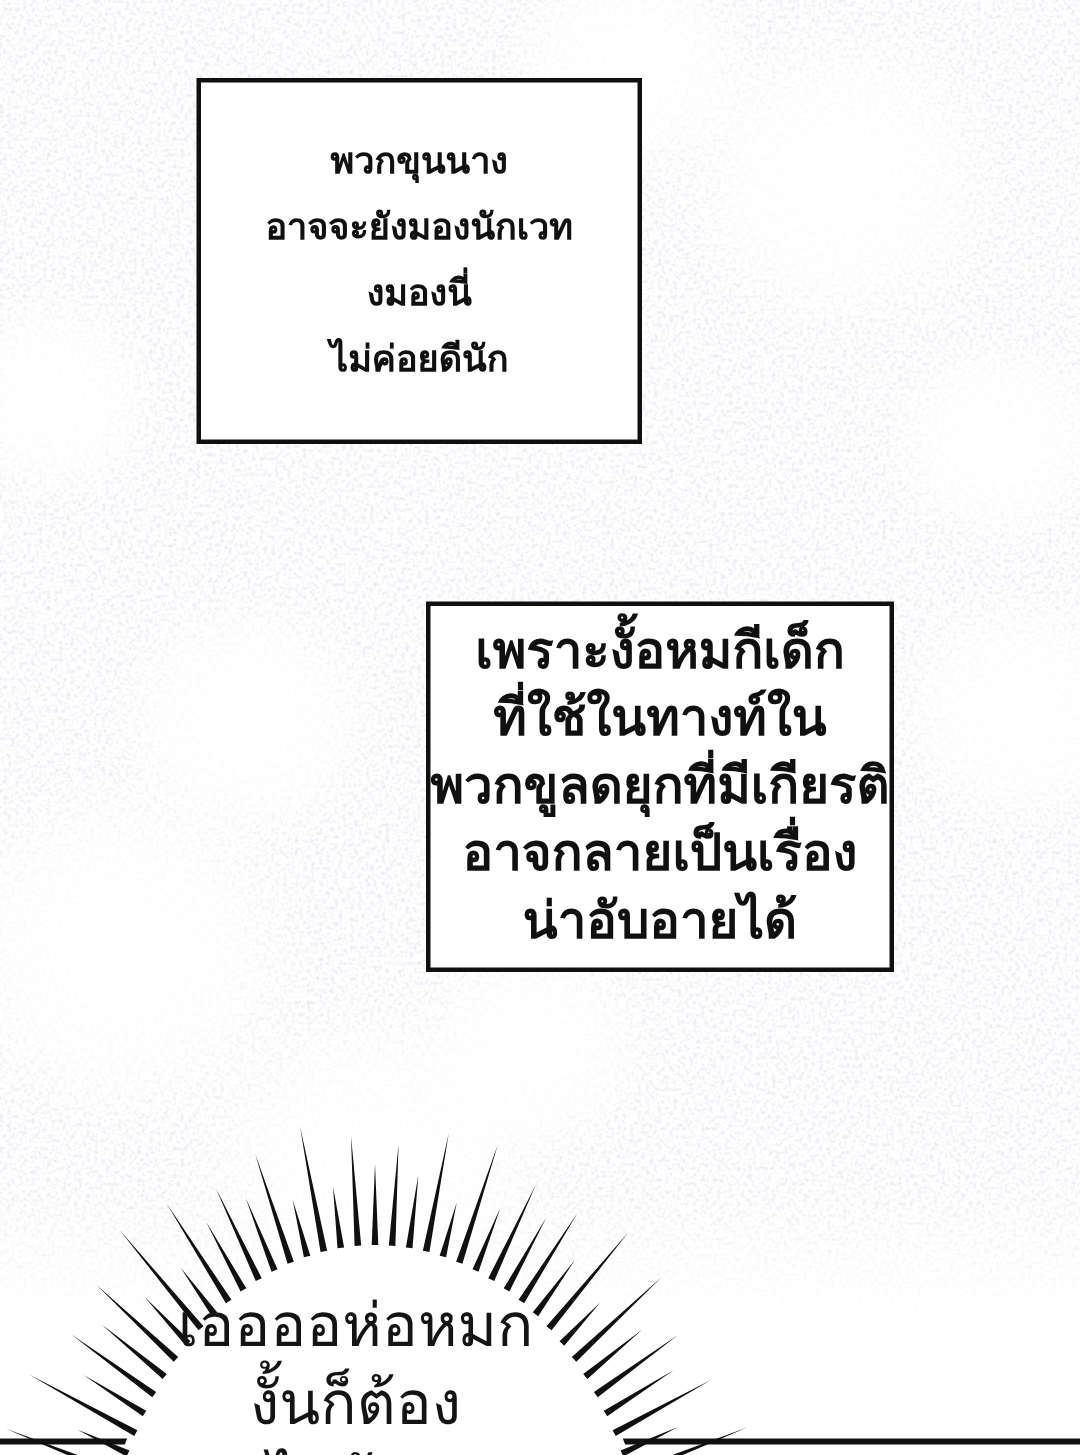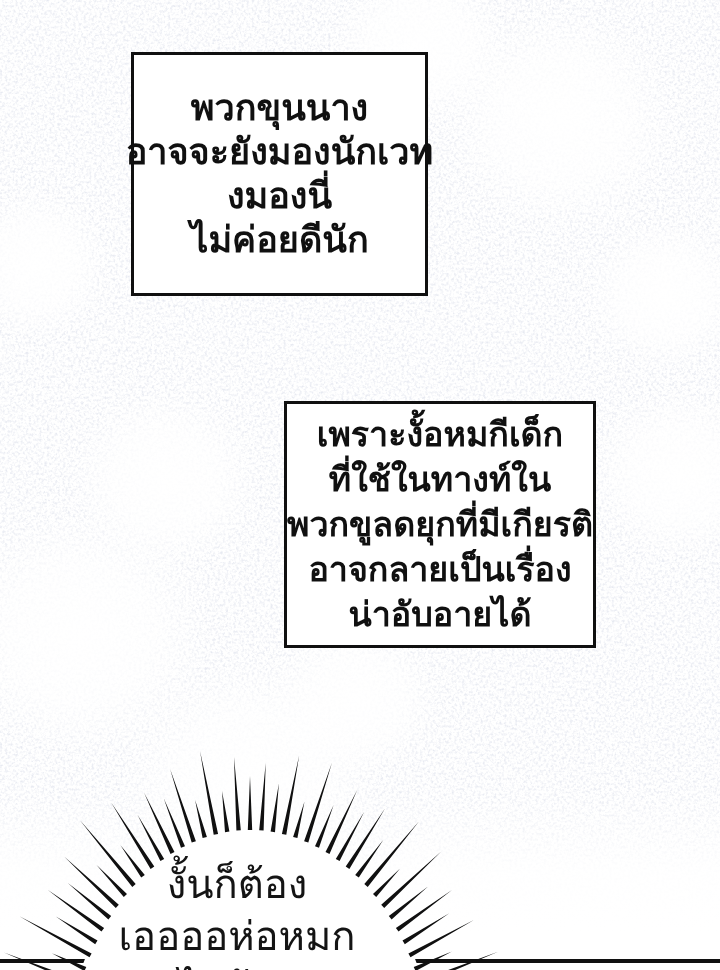--- a/index.html
+++ b/index.html
@@ -18,21 +18,21 @@
   .divider{position:absolute;left:0;top:959px;width:720px;height:4px;background:#101010;}
   .speech-box{
     position:absolute;
     background:#ffffff;
     border:3px solid #101010;
     display:flex;flex-direction:column;justify-content:center;align-items:center;
     text-align:center;
     color:#101010;
     font-weight:700;
   }
-  .box1{left:131px;top:52px;width:291px;height:238px;font-size:36px;line-height:44px;}
+  .box1{left:131px;top:52px;width:291px;height:238px;font-size:24px;line-height:44px;}
   .box2{left:284px;top:401px;width:306px;height:241px;font-size:34px;line-height:45px;}
   .burst-svg{position:absolute;left:0;top:0;width:720px;height:970px;display:block;pointer-events:none;}
   .bubble-text{
     position:absolute;left:57px;top:858px;width:360px;
     text-align:center;color:#141414;
     font-family:"Liberation Sans", sans-serif;
     font-size:40px;line-height:52px;font-weight:400;
   }
   .line{white-space:nowrap;}
 </style>
@@ -79,18 +79,18 @@
     <div class="line">อาจกลายเป็นเรื่อง</div>
     <div class="line">น่าอับอายได้</div>
   </div>
 
   <svg class="burst-svg" width="720" height="970" viewBox="0 0 720 970" xmlns="http://www.w3.org/2000/svg">
     <ellipse cx="250" cy="1072" rx="186" ry="246" fill="#ffffff"></ellipse>
     <path id="spikePath" fill="#101010" d="M77.6 995.1 L33.2 983.0 L76.2 999.3 Z M81.6 980.9 L3.9 952.5 L80.0 985.0 Z M86.3 967.0 L51.8 953.2 L84.4 971.0 Z M91.6 953.5 L19.4 916.3 L89.5 957.3 Z M97.5 940.5 L55.8 916.6 L95.2 944.2 Z M104.1 928.0 L47.6 889.7 L101.5 931.5 Z M111.2 916.0 L67.8 883.0 L108.4 919.4 Z M118.8 904.7 L64.4 856.7 L115.8 907.9 Z M127.0 894.1 L96.6 864.9 L123.8 897.1 Z M135.7 884.1 L80.0 820.3 L132.3 886.9 Z M144.8 874.9 L120.5 845.2 L141.2 877.5 Z M154.3 866.5 L111.0 802.2 L150.6 868.9 Z M164.2 858.9 L137.5 814.7 L160.4 861.0 Z M174.5 852.1 L144.0 792.4 L170.5 854.0 Z M185.0 846.2 L163.7 798.3 L181.0 847.8 Z M195.9 841.2 L170.1 769.1 L191.7 842.5 Z M206.9 837.1 L195.1 799.9 L202.6 838.1 Z M218.1 833.9 L200.0 750.9 L213.7 834.7 Z M229.4 831.6 L222.0 791.0 L225.0 832.2 Z M240.8 830.3 L234.0 757.1 L236.4 830.6 Z M252.2 830.0 L250.0 775.9 L247.8 830.0 Z M263.6 830.6 L265.7 762.9 L259.2 830.3 Z M275.0 832.2 L278.9 783.3 L270.6 831.6 Z M286.3 834.7 L299.2 755.3 L281.9 833.9 Z M297.4 838.1 L304.5 801.6 L293.1 837.1 Z M308.3 842.5 L332.0 762.6 L304.1 841.2 Z M319.0 847.8 L333.6 805.1 L315.0 846.2 Z M329.5 854.0 L357.3 789.7 L325.5 852.1 Z M339.6 861.0 L364.2 811.7 L335.8 858.9 Z M349.4 868.9 L385.0 808.6 L345.7 866.5 Z M358.8 877.5 L383.4 839.8 L355.2 874.9 Z M367.7 886.9 L419.1 821.3 L364.3 884.1 Z M376.2 897.1 L400.1 868.4 L373.0 894.1 Z M384.2 907.9 L441.2 851.4 L381.2 904.7 Z M391.6 919.4 L428.0 886.5 L388.8 916.0 Z M398.5 931.5 L452.0 890.0 L395.9 928.0 Z M404.8 944.2 L449.3 913.3 L402.5 940.5 Z M410.5 957.3 L473.9 920.0 L408.4 953.5 Z M415.6 971.0 L451.9 951.4 L413.7 967.0 Z M420.0 985.0 L498.1 951.7 L418.4 980.9 Z M423.8 999.3 L460.2 985.2 L422.4 995.1 Z "></path>
   </svg>
 
   <div class="bubble-text">
+    <div class="line">เออออห่อหมก</div>
     <div class="line">งั้นก็ต้อง</div>
-    <div class="line">เออออห่อหมก</div>
     <div class="line">ไปด้วย</div>
   </div>
 
 </div>
 
 </body></html>

